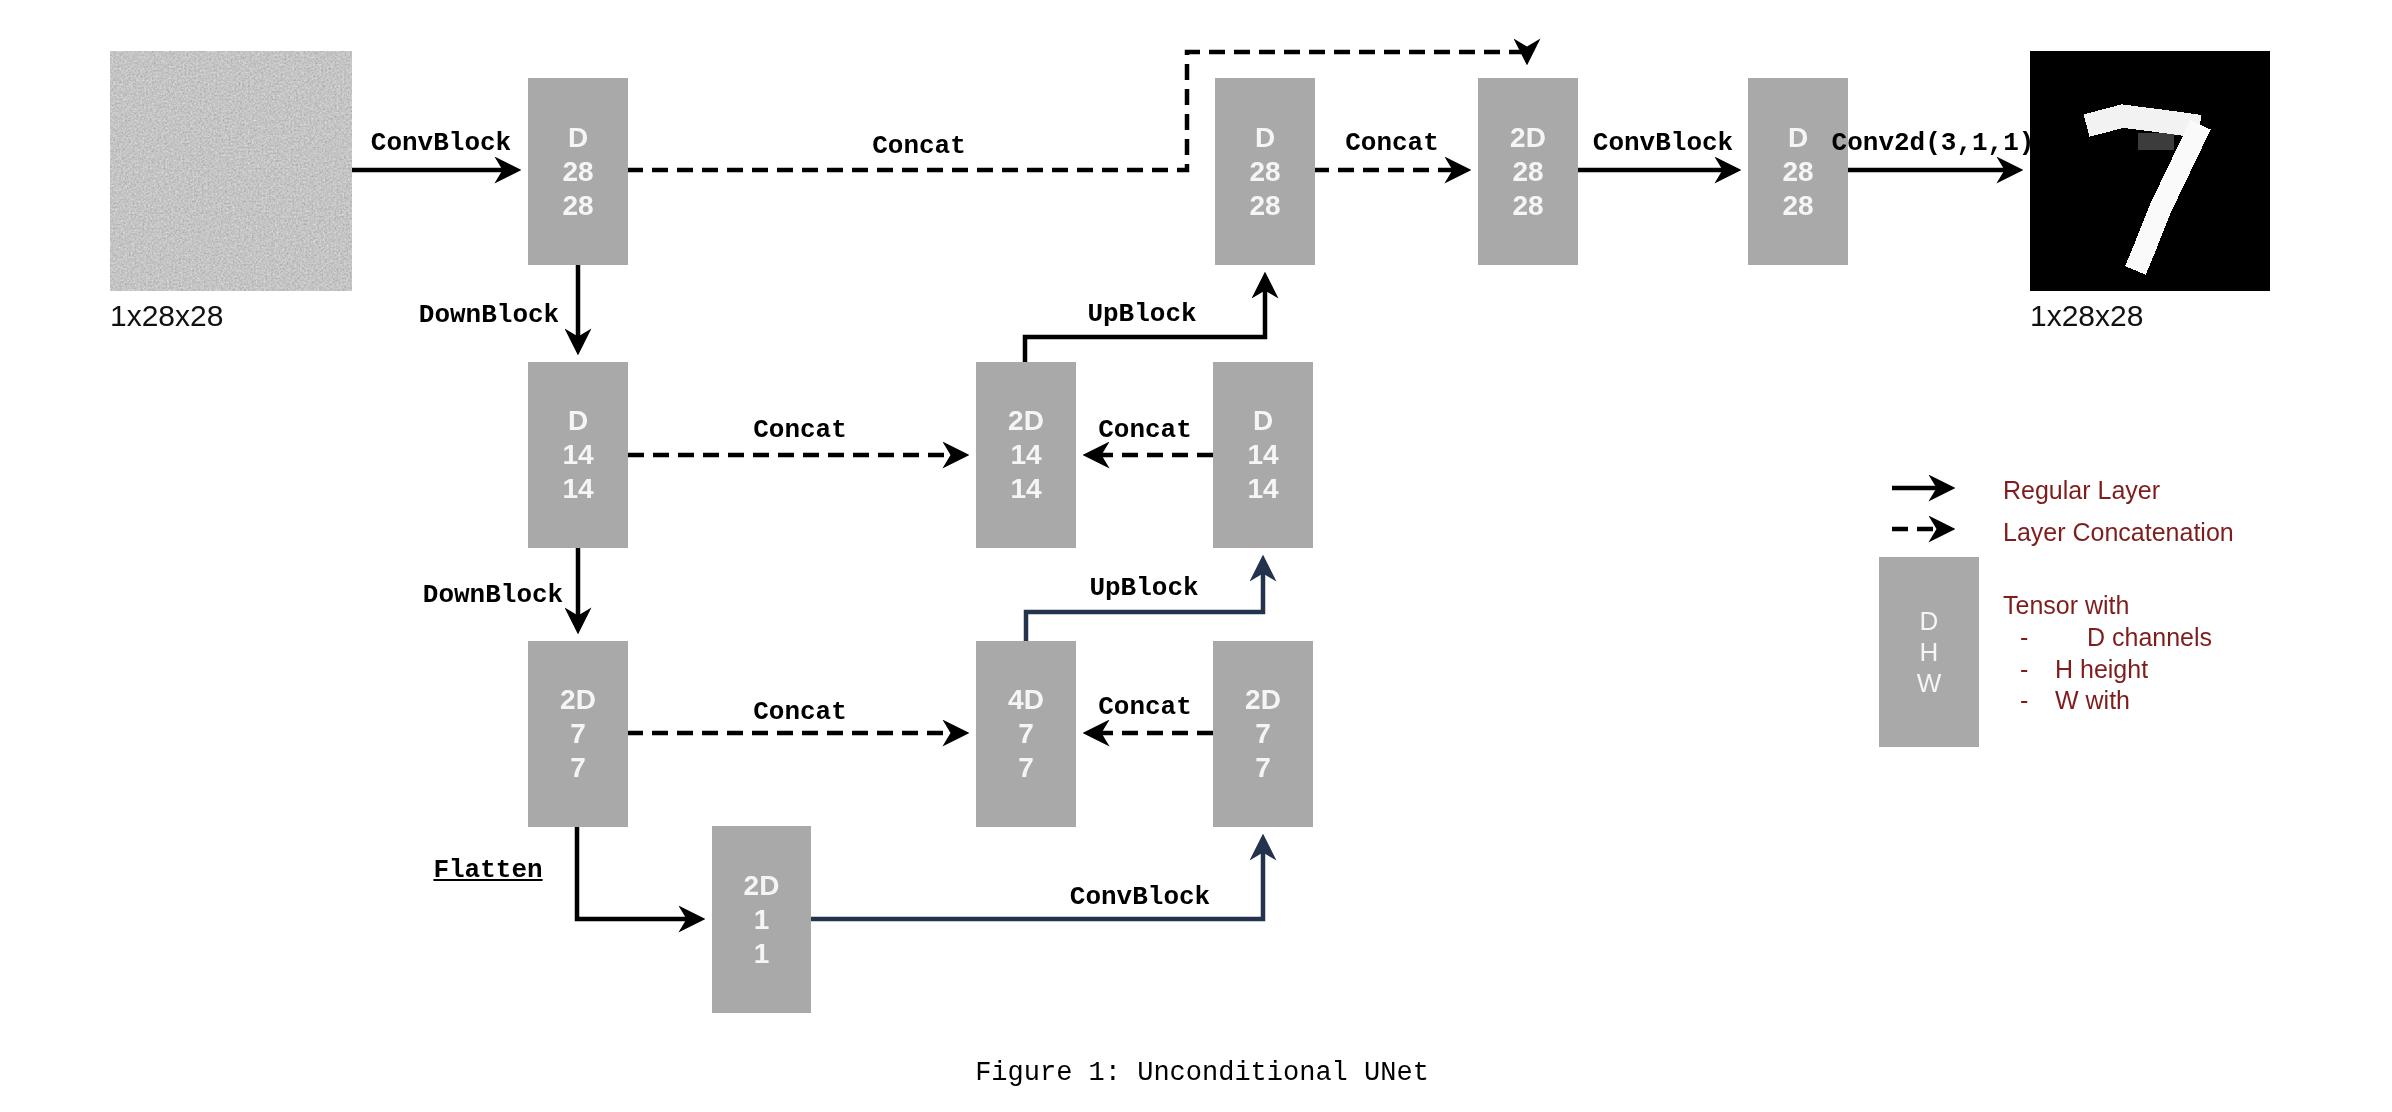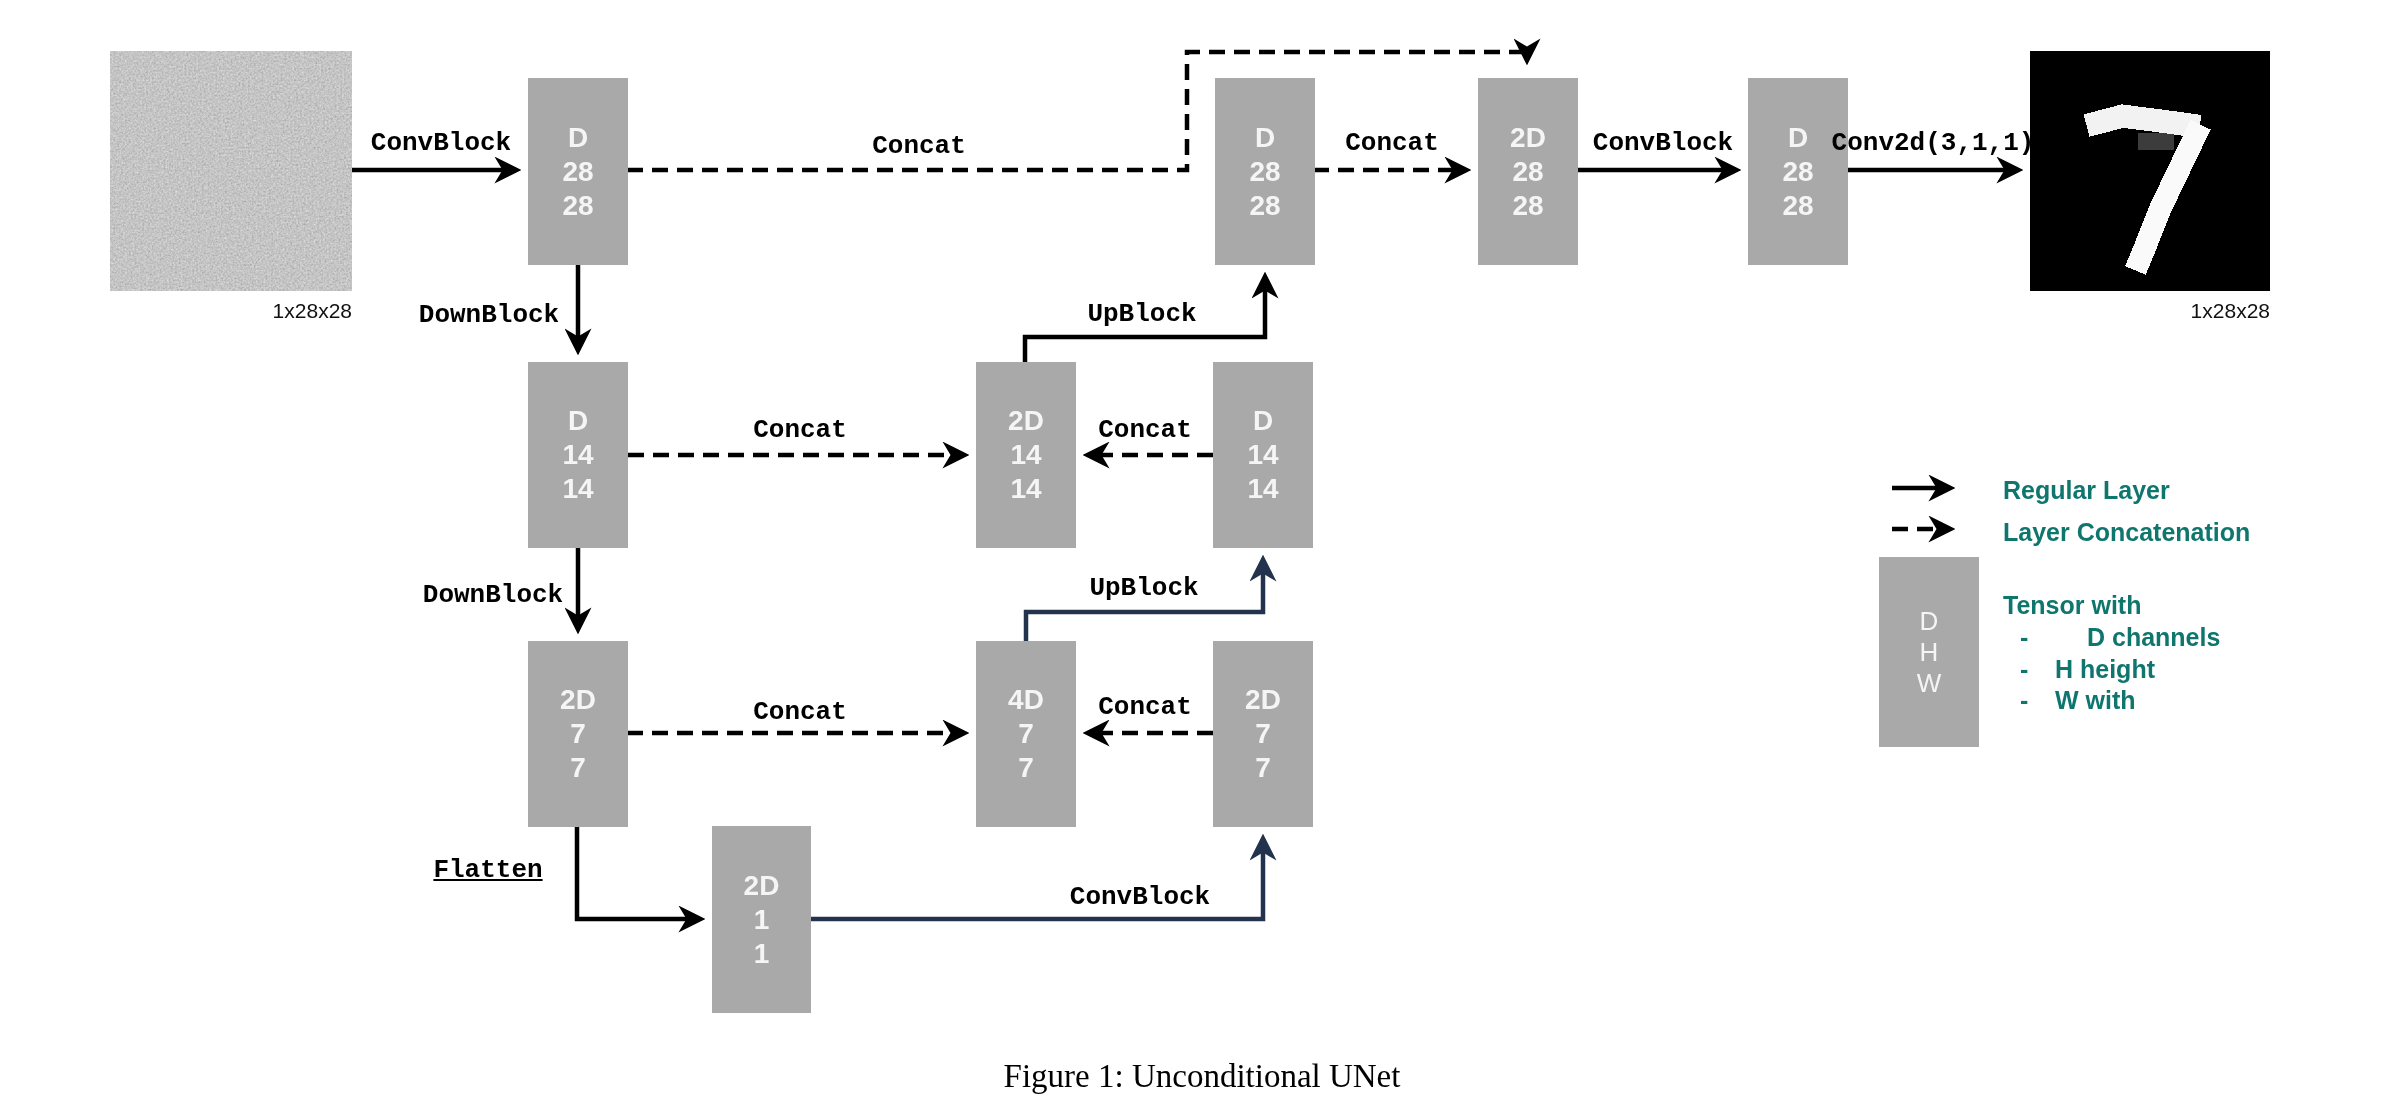--- a/index.html
+++ b/index.html
@@ -20,30 +20,30 @@
     display:flex;flex-direction:column;align-items:center;justify-content:center;
     color:var(--text_white);font-weight:bold;font-size:28px;line-height:34px;
     text-align:center;
   }
   .elabel{
     position:absolute;transform:translate(-50%,-50%);
     font-family:"Liberation Mono", monospace;font-weight:bold;font-size:26px;
     color:#000;white-space:nowrap;
   }
   .imglabel{
-    position:absolute;text-align:right;font-size:21px;color:#111;
+    position:absolute;text-align:left;font-size:30px;color:#111;
   }
   .imgframe{position:absolute;}
   .legend-text{
     position:absolute;transform:translateY(-50%);
-    font-weight:bold;font-size:25px;color:#0f766e;white-space:nowrap;
+    font-weight:normal;font-size:25px;color:#7f1d1d;white-space:nowrap;
   }
   .caption{
     position:absolute;transform:translateX(-50%);
-    font-family:Liberation Serif, serif;font-size:33px;color:#000;white-space:nowrap;
+    font-family:Liberation Mono, monospace;font-size:27px;color:#000;white-space:nowrap;
   }
 </style>
 </head>
 <body>
 
 <div class="stage">
 
   <svg class="wires" width="2392" height="1112" viewBox="0 0 2392 1112">
     <defs>
       <marker id="ah-black" markerUnits="strokeWidth" markerWidth="6" markerHeight="6" viewBox="0 0 10 10" refX="8" refY="5" orient="auto">

